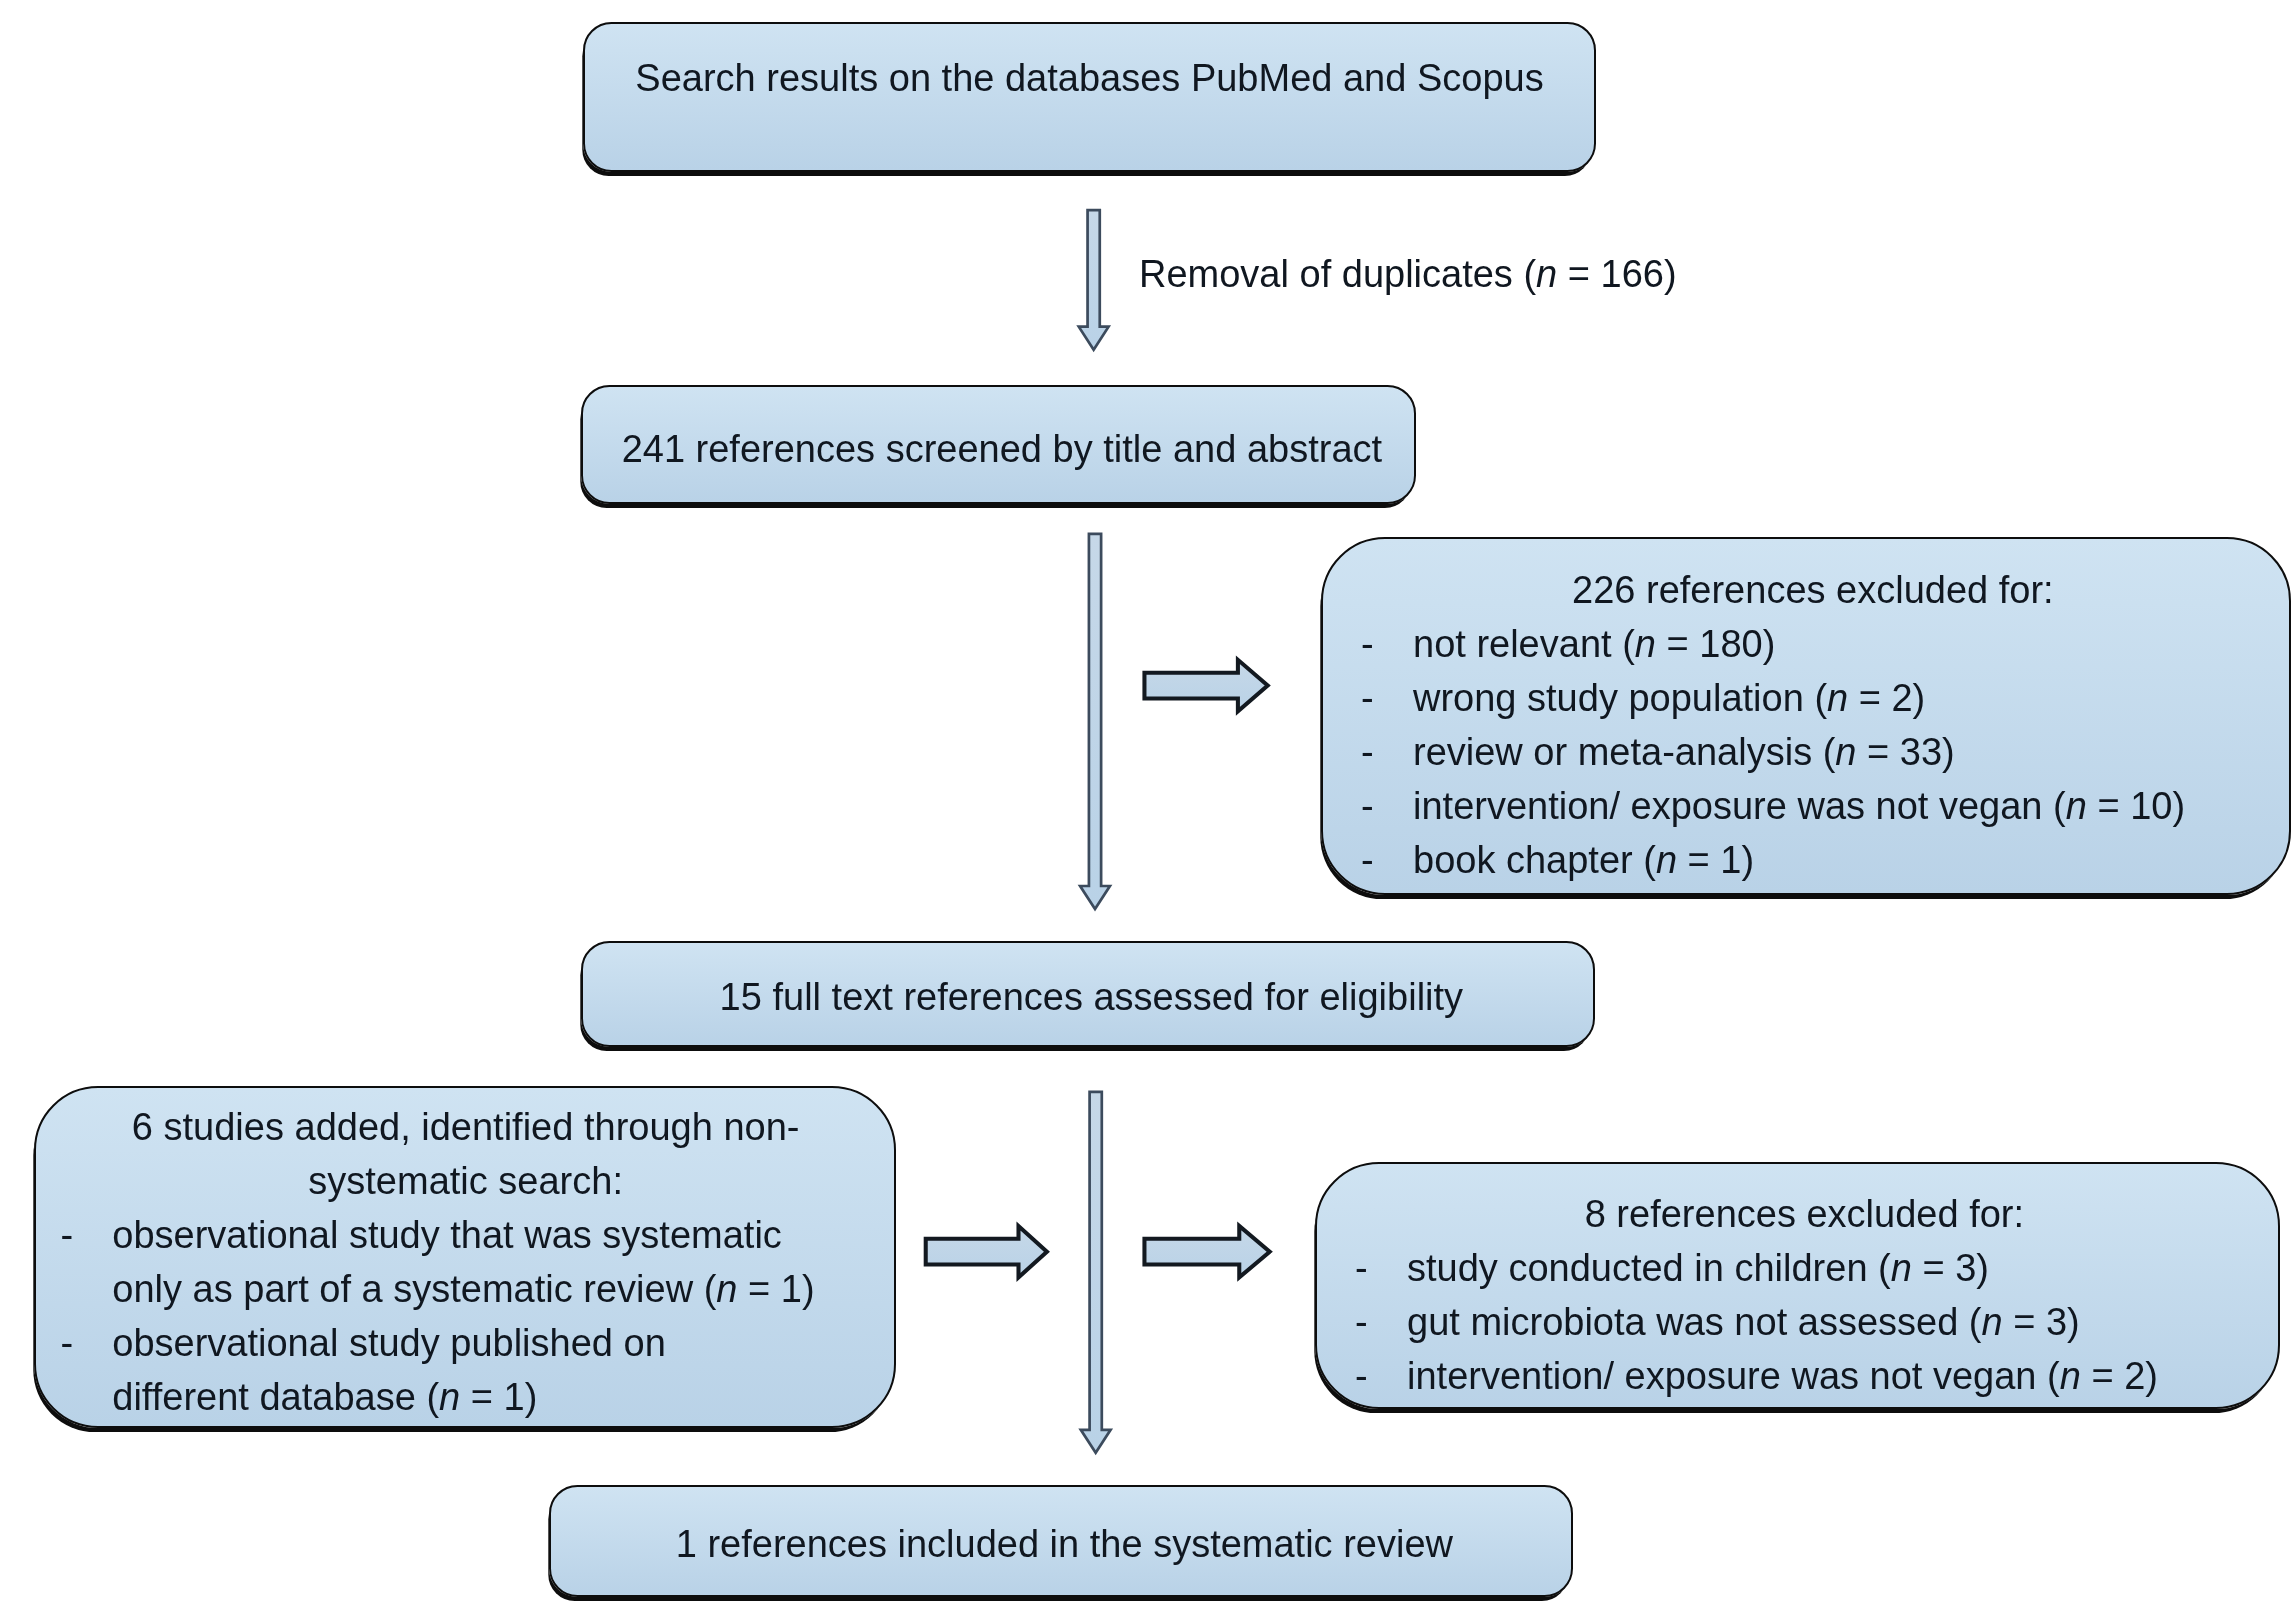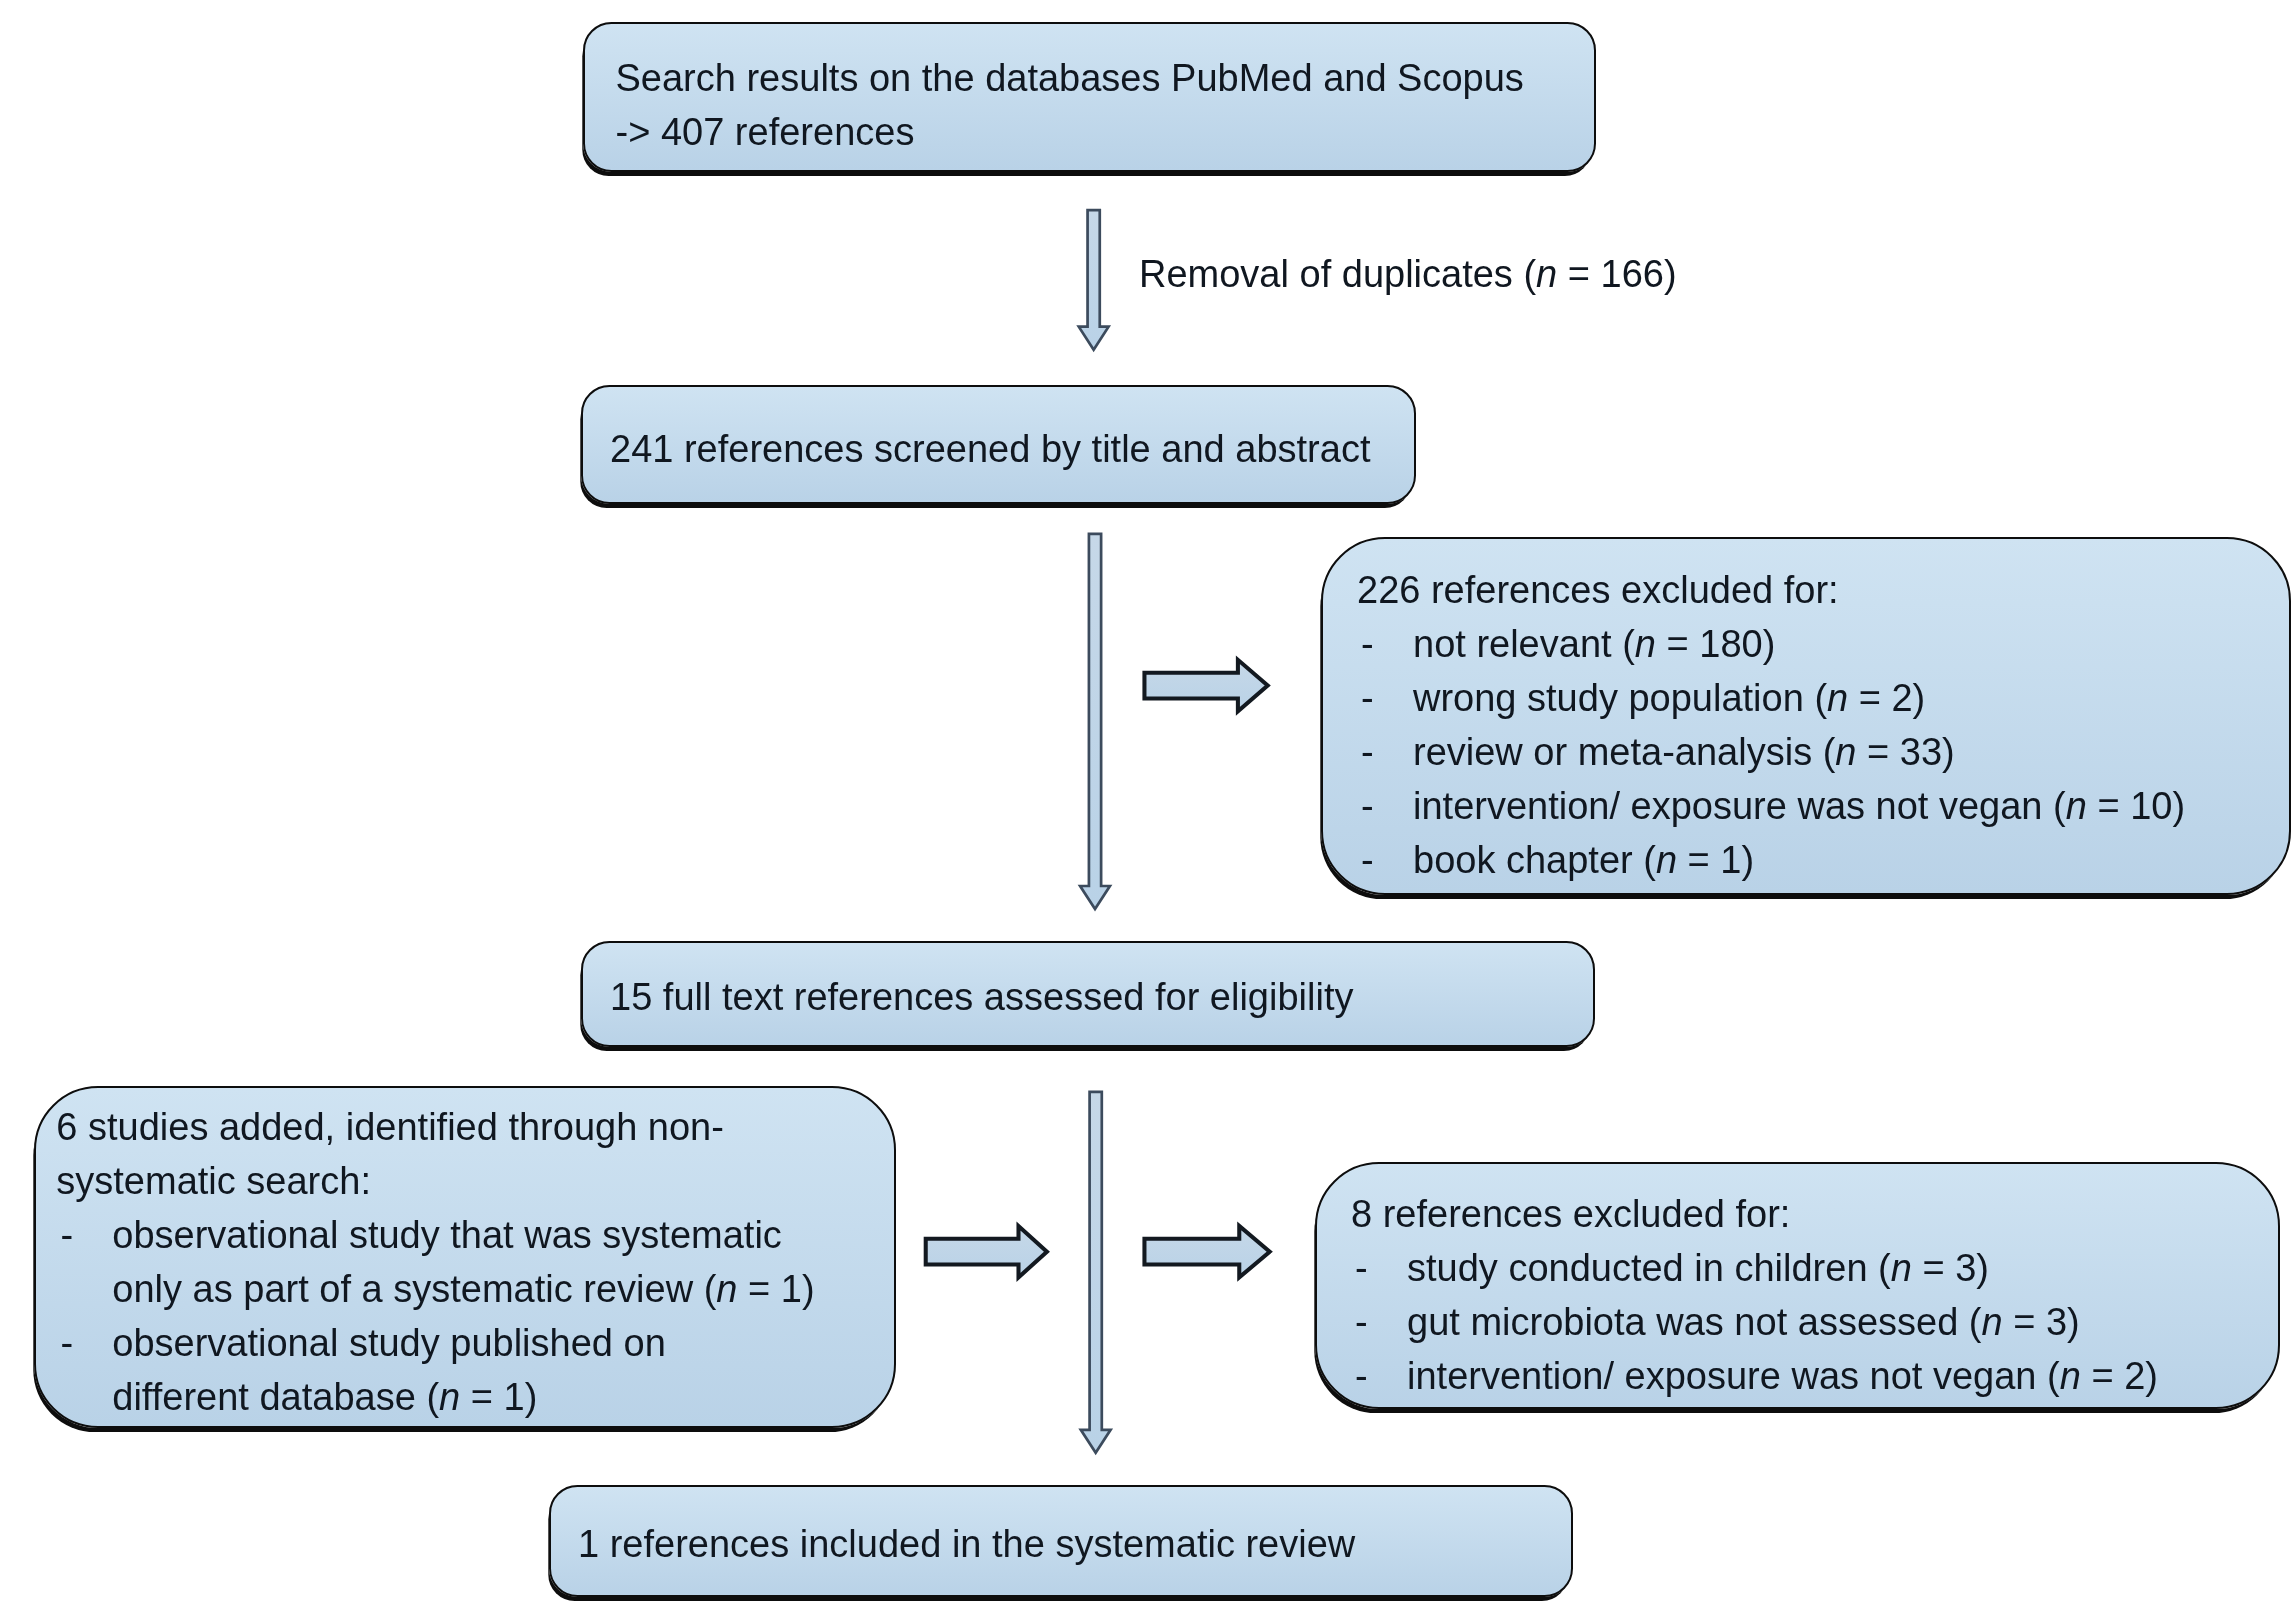--- a/index.html
+++ b/index.html
@@ -28,21 +28,21 @@
   }
   .r40 { border-radius: 28.4px; }
   .r90 { border-radius: 64px; }
   .single {
     display: flex;
     flex-direction: column;
     justify-content: center;
   }
   .pad-c { padding-left: 27px; padding-right: 20.3px; }
   .pad-l { padding-left: 34px; padding-right: 20.3px; }
-  .hdr, .line { white-space: nowrap; }
+  .hdr, .line { white-space: nowrap; text-align: center; }
   .li { display: flex; align-items: flex-start; }
   .dash {
     flex: 0 0 56px;
     padding-left: 4.1px;
     box-sizing: border-box;
   }
   .li-text { flex: 1 1 auto; }
   .arrow-label {
     position: absolute;
     font-size: 38px;
@@ -71,21 +71,20 @@
 
     <polygon points="1690,993 1828,993 1828,974 1872,1012 1828,1050 1828,1031 1690,1031" fill="url(#agrad)" stroke="var(--block-arrow-outline, #131920)" stroke-width="6"></polygon>
 
     <polygon points="1367,1829 1504,1829 1504,1810 1546,1848 1504,1886 1504,1867 1367,1867" fill="url(#agrad)" stroke="var(--block-arrow-outline, #131920)" stroke-width="6"></polygon>
 
     <polygon points="1690,1829 1830,1829 1830,1810 1875,1848 1830,1886 1830,1867 1690,1867" fill="url(#agrad)" stroke="var(--block-arrow-outline, #131920)" stroke-width="6"></polygon>
   </svg>
 
   <div class="box r40" style="left:583px; top:22.4px; width:1013px; height:150px; padding:27px 30.5px 0 30.5px;">
     <div class="line">Search results on the databases PubMed and Scopus</div>
-    <div class="line">-&gt; 407 references</div>
   </div>
 
   <div class="arrow-label" style="left:1139px; top:247px;">Removal of duplicates (<i>n</i> = 166)</div>
 
   <div class="box r40 single pad-c" style="left:581px; top:385px; width:835px; height:119px; padding-top:8.1px;">
     <div class="line">241 references screened by title and abstract</div>
   </div>
 
   <div class="box r90 pad-l" style="left:1321px; top:537px; width:970px; height:358px; padding-top:24.4px;">
     <div class="hdr">226 references excluded for:</div>

